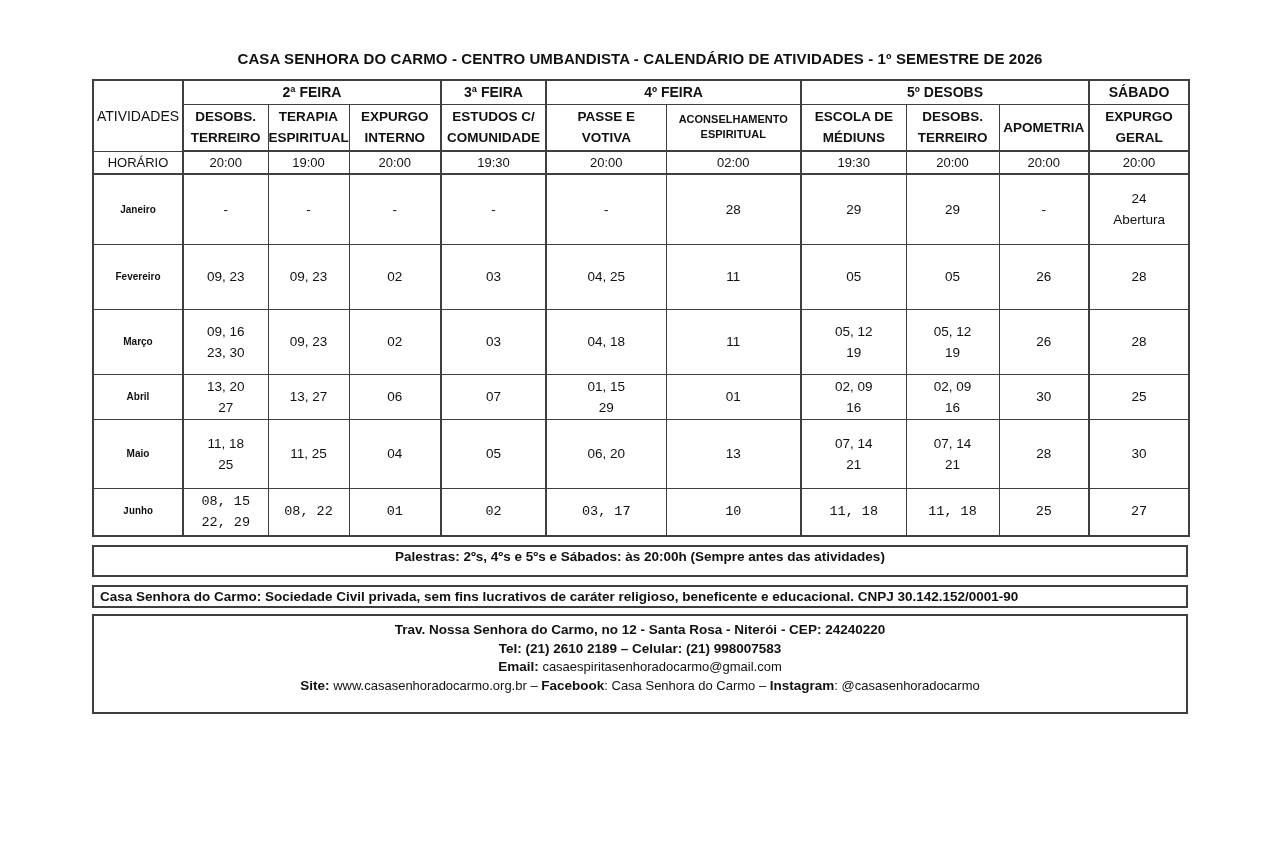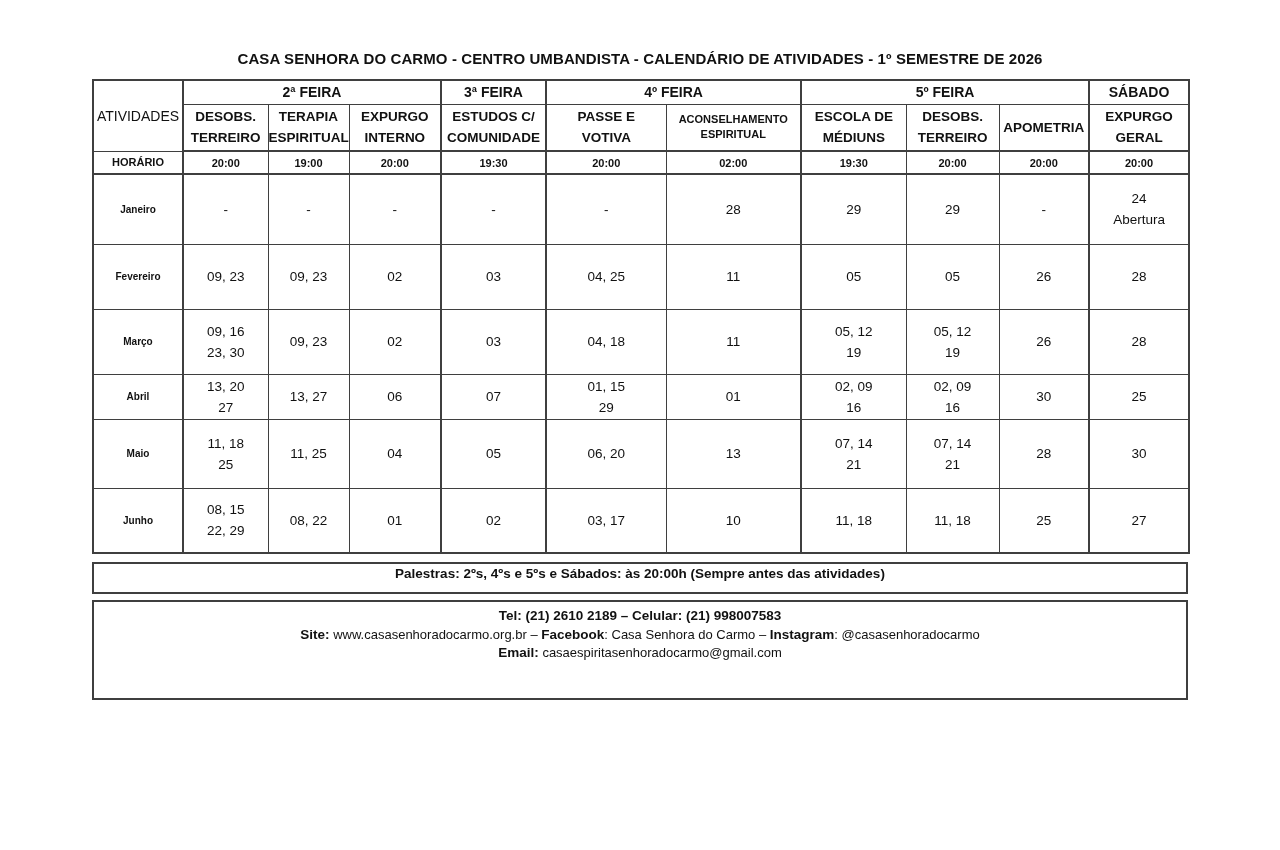--- a/index.html
+++ b/index.html
@@ -35,36 +35,36 @@
   }
   
   thead tr.day-row    { height: 24px; }
   thead tr.act-row    { height: 47px; }
   thead tr.hor-row    { height: 23px; }
   th.corner { font-size: 14px; font-weight: normal; }
   th.day    { font-size: 14px; font-weight: bold; }
   th.act    { font-size: 13.5px; font-weight: bold; }
   .act-line { display: block; line-height: 21px; }
   th.small-act .act-line { font-size: 11px; line-height: 15px; }
-  tr.hor-row th, tr.hor-row td { font-size: 11px; font-weight: bold; }
+  tr.hor-row th, tr.hor-row td { font-size: 13px; font-weight: normal; }
   thead tr.act-row th { border-bottom: 2px solid #3f3f3f; }
   thead tr.hor-row th, thead tr.hor-row td { border-bottom: 2px solid #3f3f3f; }
   
   .gb { border-left: 2px solid #3f3f3f !important; }
   
   tbody th, tbody td { border-top-width: 2px; border-bottom-width: 2px; }
   tbody th.month-name { font-size: 10px; font-weight: bold; }
   tbody td.num { font-size: 13.5px; font-weight: normal; }
   .cell-line { line-height: 21px; }
   tbody tr:nth-child(1) { height: 70px; }
   tbody tr:nth-child(2) { height: 65px; }
   tbody tr:nth-child(3) { height: 65px; }
   tbody tr:nth-child(4) { height: 45px; }
   tbody tr:nth-child(5) { height: 69px; }
-  tbody tr:nth-child(6) { height: 65px; }
+  tbody tr:nth-child(6) { height: 48px; font-family: Liberation Mono, monospace; }
   
   .note-box {
     width: 1096px;
     margin-left: 92px;
     border: 2px solid #3f3f3f;
     font-size: 13.5px;
     font-weight: bold;
   }
   .palestras-box { margin-top: 8px; height: 32px; line-height: 19px; text-align: center; }
   .institution-box { margin-top: 8px; height: 23px; line-height: 19px; text-align: left; padding-left: 6px; }
@@ -92,21 +92,21 @@
       <col style="width:93px">
         <col style="width:90px">
         <col style="width:100px">
     </colgroup>
     <thead>
       <tr class="day-row">
         <th class="corner" rowspan="2">ATIVIDADES</th>
         <th class="day gb" colspan="3">2ª FEIRA</th>
         <th class="day gb" colspan="1">3ª FEIRA</th>
         <th class="day gb" colspan="2">4º FEIRA</th>
-        <th class="day gb" colspan="3">5º FEIRA</th>
+        <th class="day gb" colspan="3">5º DESOBS</th>
         <th class="day gb" colspan="1">SÁBADO</th>
       </tr>
       <tr class="act-row">
         <th class="act gb">
           <span class="act-line">DESOBS.</span>
           <span class="act-line">TERREIRO</span>
         </th>
         <th class="act">
           <span class="act-line">TERAPIA</span>
           <span class="act-line">ESPIRITUAL</span>
@@ -366,20 +366,22 @@
           </td>
           <td class="num gb">
             <div class="cell-line">27</div>
           </td>
         </tr>
       </tbody>
   </table>
 
   <div class="note-box palestras-box">Palestras: 2ºs, 4ºs e 5ºs e Sábados: às 20:00h (Sempre antes das atividades)</div>
 
+  <div class="note-box institution-box">Casa Senhora do Carmo: Sociedade Civil privada, sem fins lucrativos de caráter religioso, beneficente e educacional. CNPJ 30.142.152/0001-90</div>
 
   <div class="note-box contact-box">
+      <div class="contact-line"><span class="b">Trav. Nossa Senhora do Carmo, no 12 - Santa Rosa - Niterói - CEP: 24240220</span></div>
       <div class="contact-line"><span class="b">Tel: (21) 2610 2189 – Celular: (21) 998007583</span></div>
+      <div class="contact-line"><span class="b">Email:</span><span> casaespiritasenhoradocarmo@gmail.com</span></div>
       <div class="contact-line"><span class="b">Site:</span><span> www.casasenhoradocarmo.org.br – </span><span class="b">Facebook</span><span>: Casa Senhora do Carmo – </span><span class="b">Instagram</span><span>: @casasenhoradocarmo</span></div>
-      <div class="contact-line"><span class="b">Email:</span><span> casaespiritasenhoradocarmo@gmail.com</span></div>
     </div>
 
 </div>
 
 </body></html>

